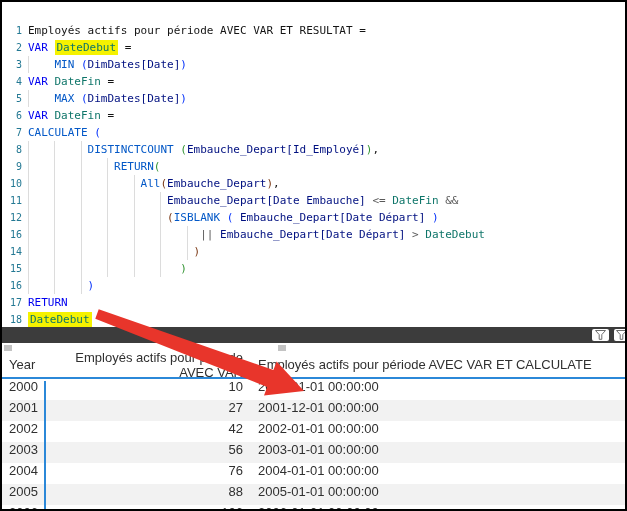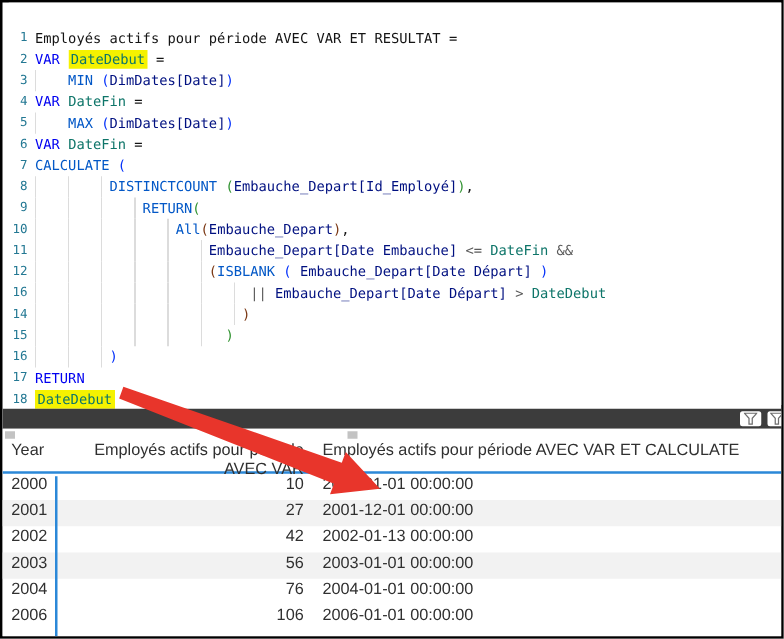--- a/index.html
+++ b/index.html
@@ -36,21 +36,21 @@
   .icon-box{position:absolute;top:2px;width:17px;height:12px;background:#fff;
             border-radius:2px;display:flex;align-items:center;justify-content:center;cursor:pointer}
   .icon-box.filter{right:16px}
   .icon-box.more{right:-4px;width:15px}
   
   .handles{position:absolute;left:0;top:341px;width:623px;height:9px;background:#fff}
   .grip{position:absolute;top:2px;width:8px;height:6px;background:#c3c3c3;cursor:ew-resize}
   
   .datatable{position:absolute;left:0;top:350px;width:623px;bottom:0;background:#fff;
              font-size:13px;color:#303030}
-  .thead{display:flex;height:27px;border-bottom:2px solid var(--accent-blue)}
+  .thead{display:flex;height:27px;align-items:center;border-bottom:2px solid var(--accent-blue)}
   .trow{display:flex;height:21px;align-items:flex-start}
   .trow.alt{background:var(--row-alt)}
   .c1{width:42px;padding-left:7px;flex:none}
   .c2{width:206px;text-align:right;padding-right:7px;flex:none}
   .c3{flex:1;padding-left:8px;white-space:nowrap;overflow:hidden}
   .vline{position:absolute;left:42px;top:29px;bottom:0;width:2px;background:var(--accent-blue)}
   
   .arrow{position:absolute;left:80px;top:300px;width:245px;height:105px;pointer-events:none}
 </style>
 </head>
@@ -110,31 +110,36 @@
           <div class="c3">2000-01-01 00:00:00</div>
         </div>
         <div class="trow alt">
           <div class="c1">2001</div>
           <div class="c2">27</div>
           <div class="c3">2001-12-01 00:00:00</div>
         </div>
         <div class="trow">
           <div class="c1">2002</div>
           <div class="c2">42</div>
-          <div class="c3">2002-01-13 00:00:00</div>
+          <div class="c3">2002-01-01 00:00:00</div>
         </div>
         <div class="trow alt">
           <div class="c1">2003</div>
           <div class="c2">56</div>
           <div class="c3">2003-01-01 00:00:00</div>
         </div>
         <div class="trow">
           <div class="c1">2004</div>
           <div class="c2">76</div>
           <div class="c3">2004-01-01 00:00:00</div>
+        </div>
+        <div class="trow alt">
+          <div class="c1">2005</div>
+          <div class="c2">88</div>
+          <div class="c3">2005-01-01 00:00:00</div>
         </div>
         <div class="trow">
           <div class="c1">2006</div>
           <div class="c2">106</div>
           <div class="c3">2006-01-01 00:00:00</div>
         </div>
       </div>
     <div class="vline"></div>
   </div>
 

